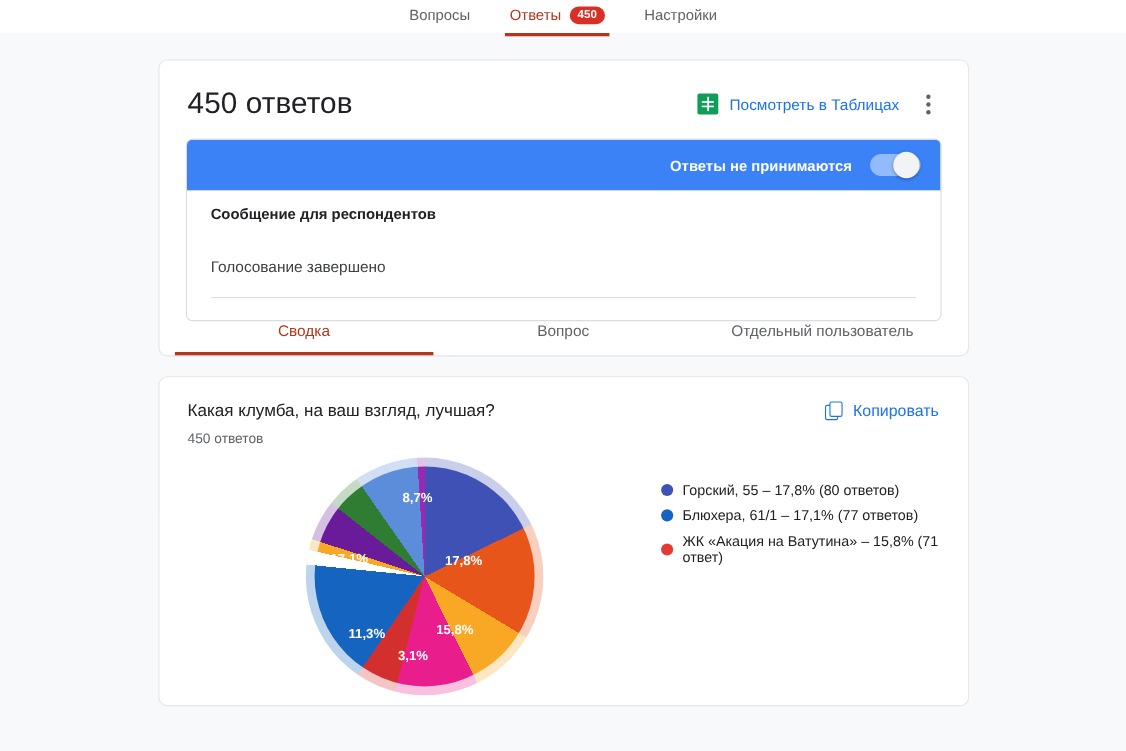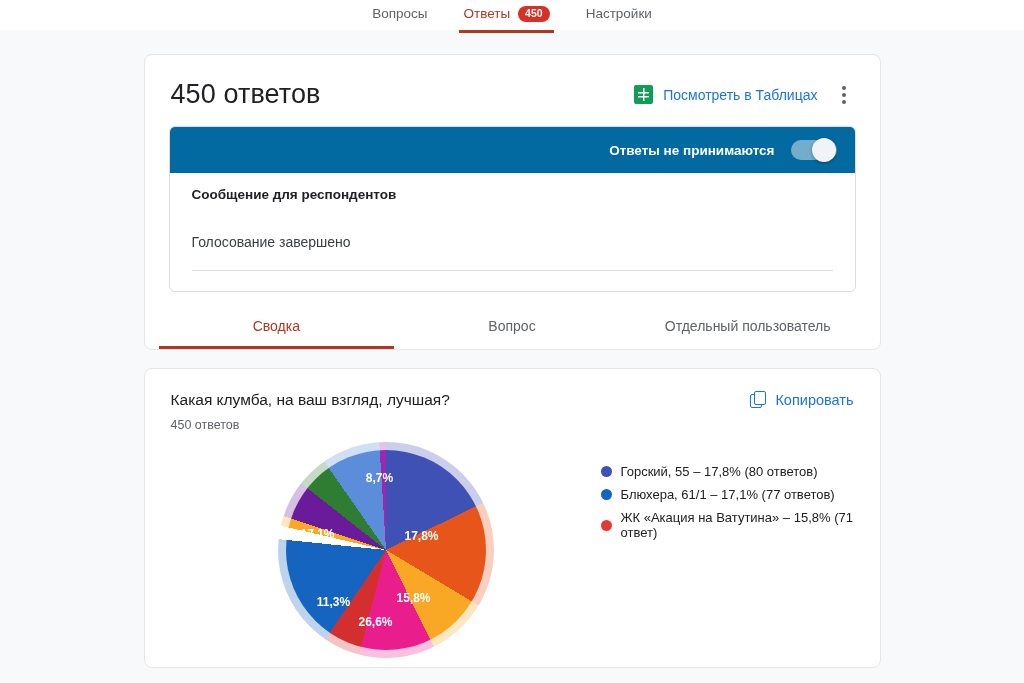--- a/index.html
+++ b/index.html
@@ -127,21 +127,21 @@
   }
 
   
   .accept-box {
     margin: 8px 24px 0 24px;
     border: 1px solid #dadce0;
     border-radius: 6px;
     overflow: hidden;
   }
   .accept-bar {
-    background: #0369a1;
+    background: #3b82f6;
     height: 46px;
     display: flex;
     align-items: center;
     justify-content: flex-end;
     padding: 0 18px;
     gap: 16px;
   }
   .accept-label {
     color: #fff;
     font-size: 13.5px;
@@ -172,21 +172,20 @@
   .msg-value {
     font-size: 14px;
     color: #3c4043;
     border-bottom: 1px solid #dadce0;
     padding-bottom: 20px;
   }
 
   
   .sum-tabs {
     display: flex;
-    margin-top: 26px;
     padding: 0 14px;
   }
   .sum-tab {
     flex: 1;
     text-align: center;
     font-size: 14px;
     color: #5f6368;
     padding-bottom: 12px;
     cursor: pointer;
   }
@@ -361,21 +360,21 @@
     </div>
 
     <div class="chart-row">
       <div class="pie-wrap">
         <div style="position:relative;width:200px;height:200px;">
           <div class="pie-halo" id="pie-halo" style="background: conic-gradient(rgb(63, 81, 181) 0%, rgb(63, 81, 181) 17.8%, rgb(232, 85, 27) 17.8%, rgb(232, 85, 27) 33.6%, rgb(249, 168, 37) 33.6%, rgb(249, 168, 37) 42.7%, rgb(233, 30, 140) 42.7%, rgb(233, 30, 140) 54%, rgb(211, 47, 47) 54%, rgb(211, 47, 47) 59.5%, rgb(21, 101, 192) 59.5%, rgb(21, 101, 192) 76.6%, rgb(255, 255, 255) 76.6%, rgb(255, 255, 255) 78.6%, rgb(249, 168, 37) 78.6%, rgb(249, 168, 37) 80.1%, rgb(106, 27, 154) 80.1%, rgb(106, 27, 154) 85.6%, rgb(46, 125, 50) 85.6%, rgb(46, 125, 50) 90.3%, rgb(92, 141, 219) 90.3%, rgb(92, 141, 219) 99%, rgb(156, 39, 176) 99%, rgb(156, 39, 176) 100%);"></div>
           <div class="pie" id="pie" style="background: conic-gradient(rgb(63, 81, 181) 0%, rgb(63, 81, 181) 17.8%, rgb(232, 85, 27) 17.8%, rgb(232, 85, 27) 33.6%, rgb(249, 168, 37) 33.6%, rgb(249, 168, 37) 42.7%, rgb(233, 30, 140) 42.7%, rgb(233, 30, 140) 54%, rgb(211, 47, 47) 54%, rgb(211, 47, 47) 59.5%, rgb(21, 101, 192) 59.5%, rgb(21, 101, 192) 76.6%, rgb(255, 255, 255) 76.6%, rgb(255, 255, 255) 78.6%, rgb(249, 168, 37) 78.6%, rgb(249, 168, 37) 80.1%, rgb(106, 27, 154) 80.1%, rgb(106, 27, 154) 85.6%, rgb(46, 125, 50) 85.6%, rgb(46, 125, 50) 90.3%, rgb(92, 141, 219) 90.3%, rgb(92, 141, 219) 99%, rgb(156, 39, 176) 99%, rgb(156, 39, 176) 100%);"></div>
           <div id="pie-labels">
               <div class="slice-label" style="left: 68%; top: 43%;">17,8%</div>
               <div class="slice-label" style="left: 64%; top: 74%;">15,8%</div>
-              <div class="slice-label" style="left: 45%; top: 86%;">26,6%</div>
+              <div class="slice-label" style="left: 45%; top: 86%;">3,1%</div>
               <div class="slice-label" style="left: 24%; top: 76%;">11,3%</div>
               <div class="slice-label" style="left: 16%; top: 42%;">17,1%</div>
               <div class="slice-label" style="left: 47%; top: 14%;">8,7%</div>
             </div>
         </div>
       </div>
 
       <div class="legend" id="legend">
           <div class="legend-item">
             <span class="legend-dot" style="background: rgb(63, 81, 181);"></span>

